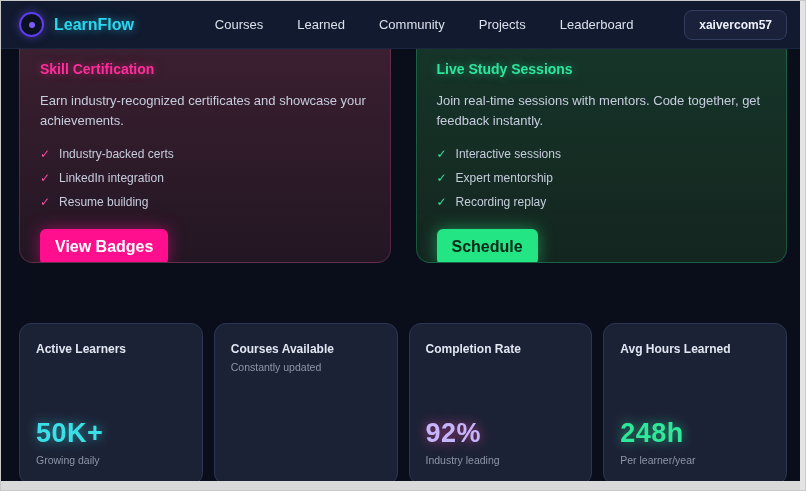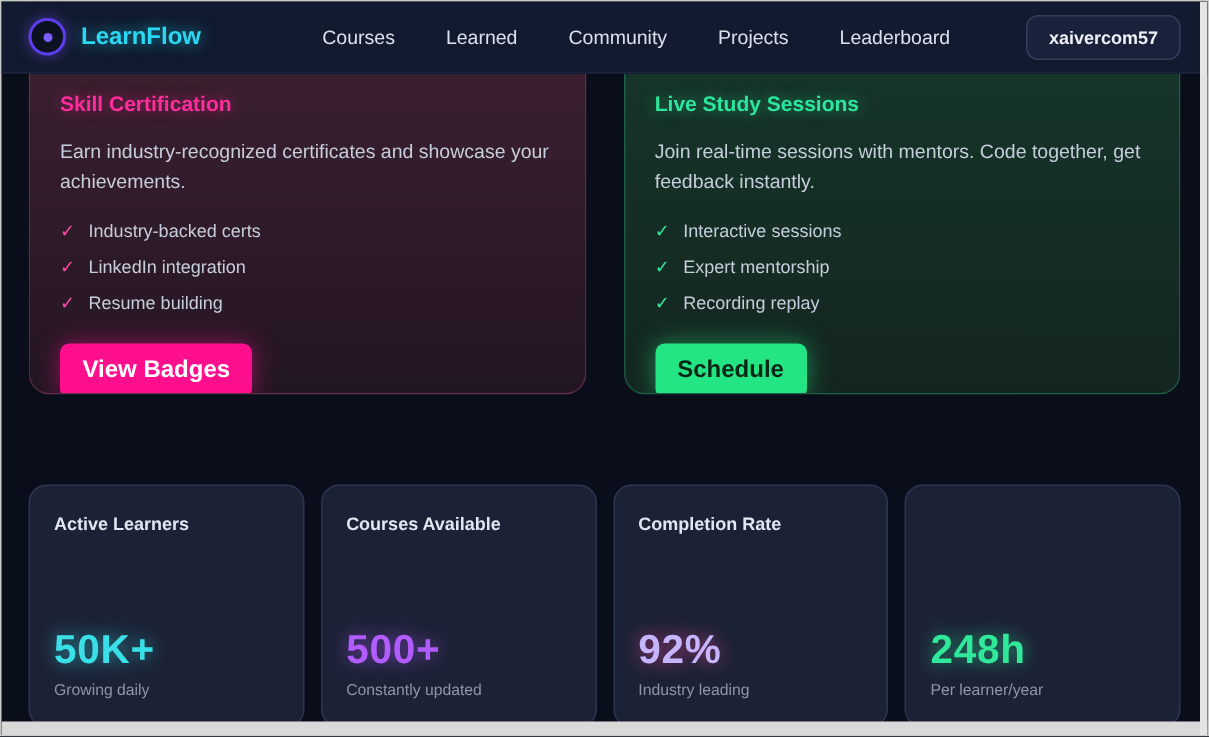--- a/index.html
+++ b/index.html
@@ -191,31 +191,31 @@
     <section class="stats">
 
       <div class="stat">
         <div class="stat-label">Active Learners</div>
         <div class="stat-value c-cyan">50K+</div>
         <div class="stat-sub">Growing daily</div>
       </div>
 
       <div class="stat">
         <div class="stat-label">Courses Available</div>
-        <div class="stat-value c-purple">500+</div>
         <div class="stat-sub">Constantly updated</div>
       </div>
 
       <div class="stat">
         <div class="stat-label">Completion Rate</div>
         <div class="stat-value c-pink">92%</div>
         <div class="stat-sub">Industry leading</div>
       </div>
 
       <div class="stat">
+        <div class="stat-label">Avg Hours Learned</div>
         <div class="stat-value c-green">248h</div>
         <div class="stat-sub">Per learner/year</div>
       </div>
 
     </section>
 
   </main>
 
   <div class="vscrollbar"></div>
   <div class="hscrollbar"></div>

